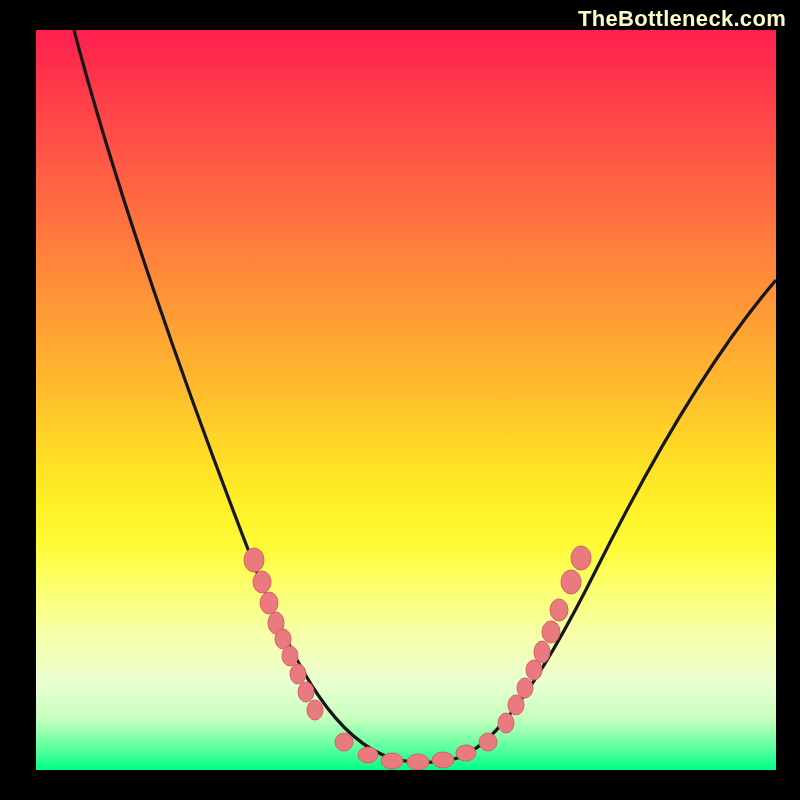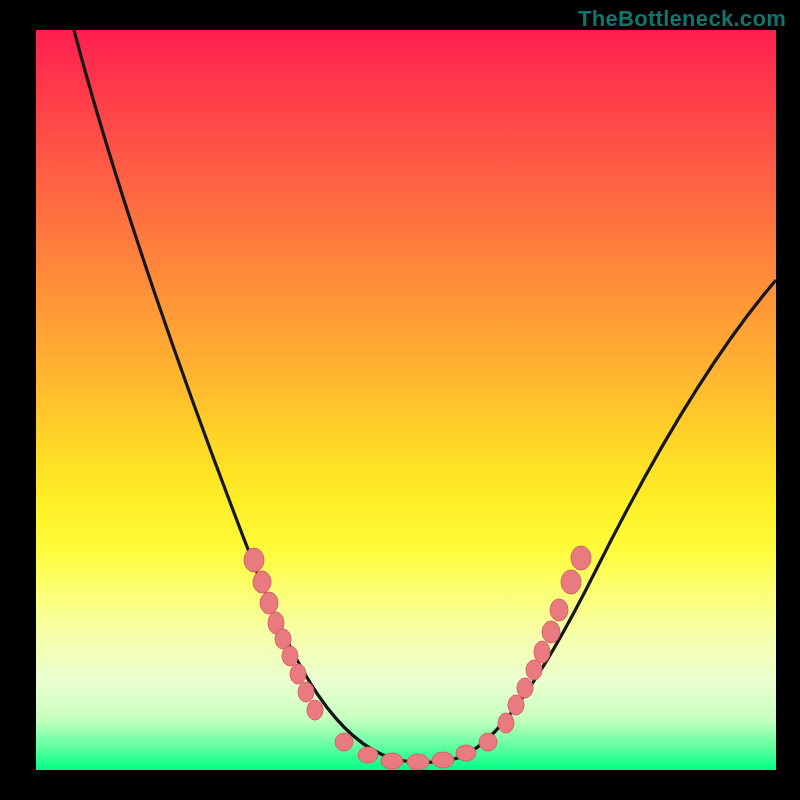--- a/index.html
+++ b/index.html
@@ -14,21 +14,21 @@
   .frame {
     position: relative;
     width: 800px;
     height: 800px;
     background: #000;
   }
   .watermark {
     position: absolute;
     top: 6px;
     right: 14px;
-    color: #0f766e;
+    color: #fef9c3;
     font-size: 22px;
     font-weight: 600;
     letter-spacing: 0.3px;
     user-select: none;
   }
   .plot {
     position: absolute;
     left: 36px;
     top: 30px;
     width: 740px;

